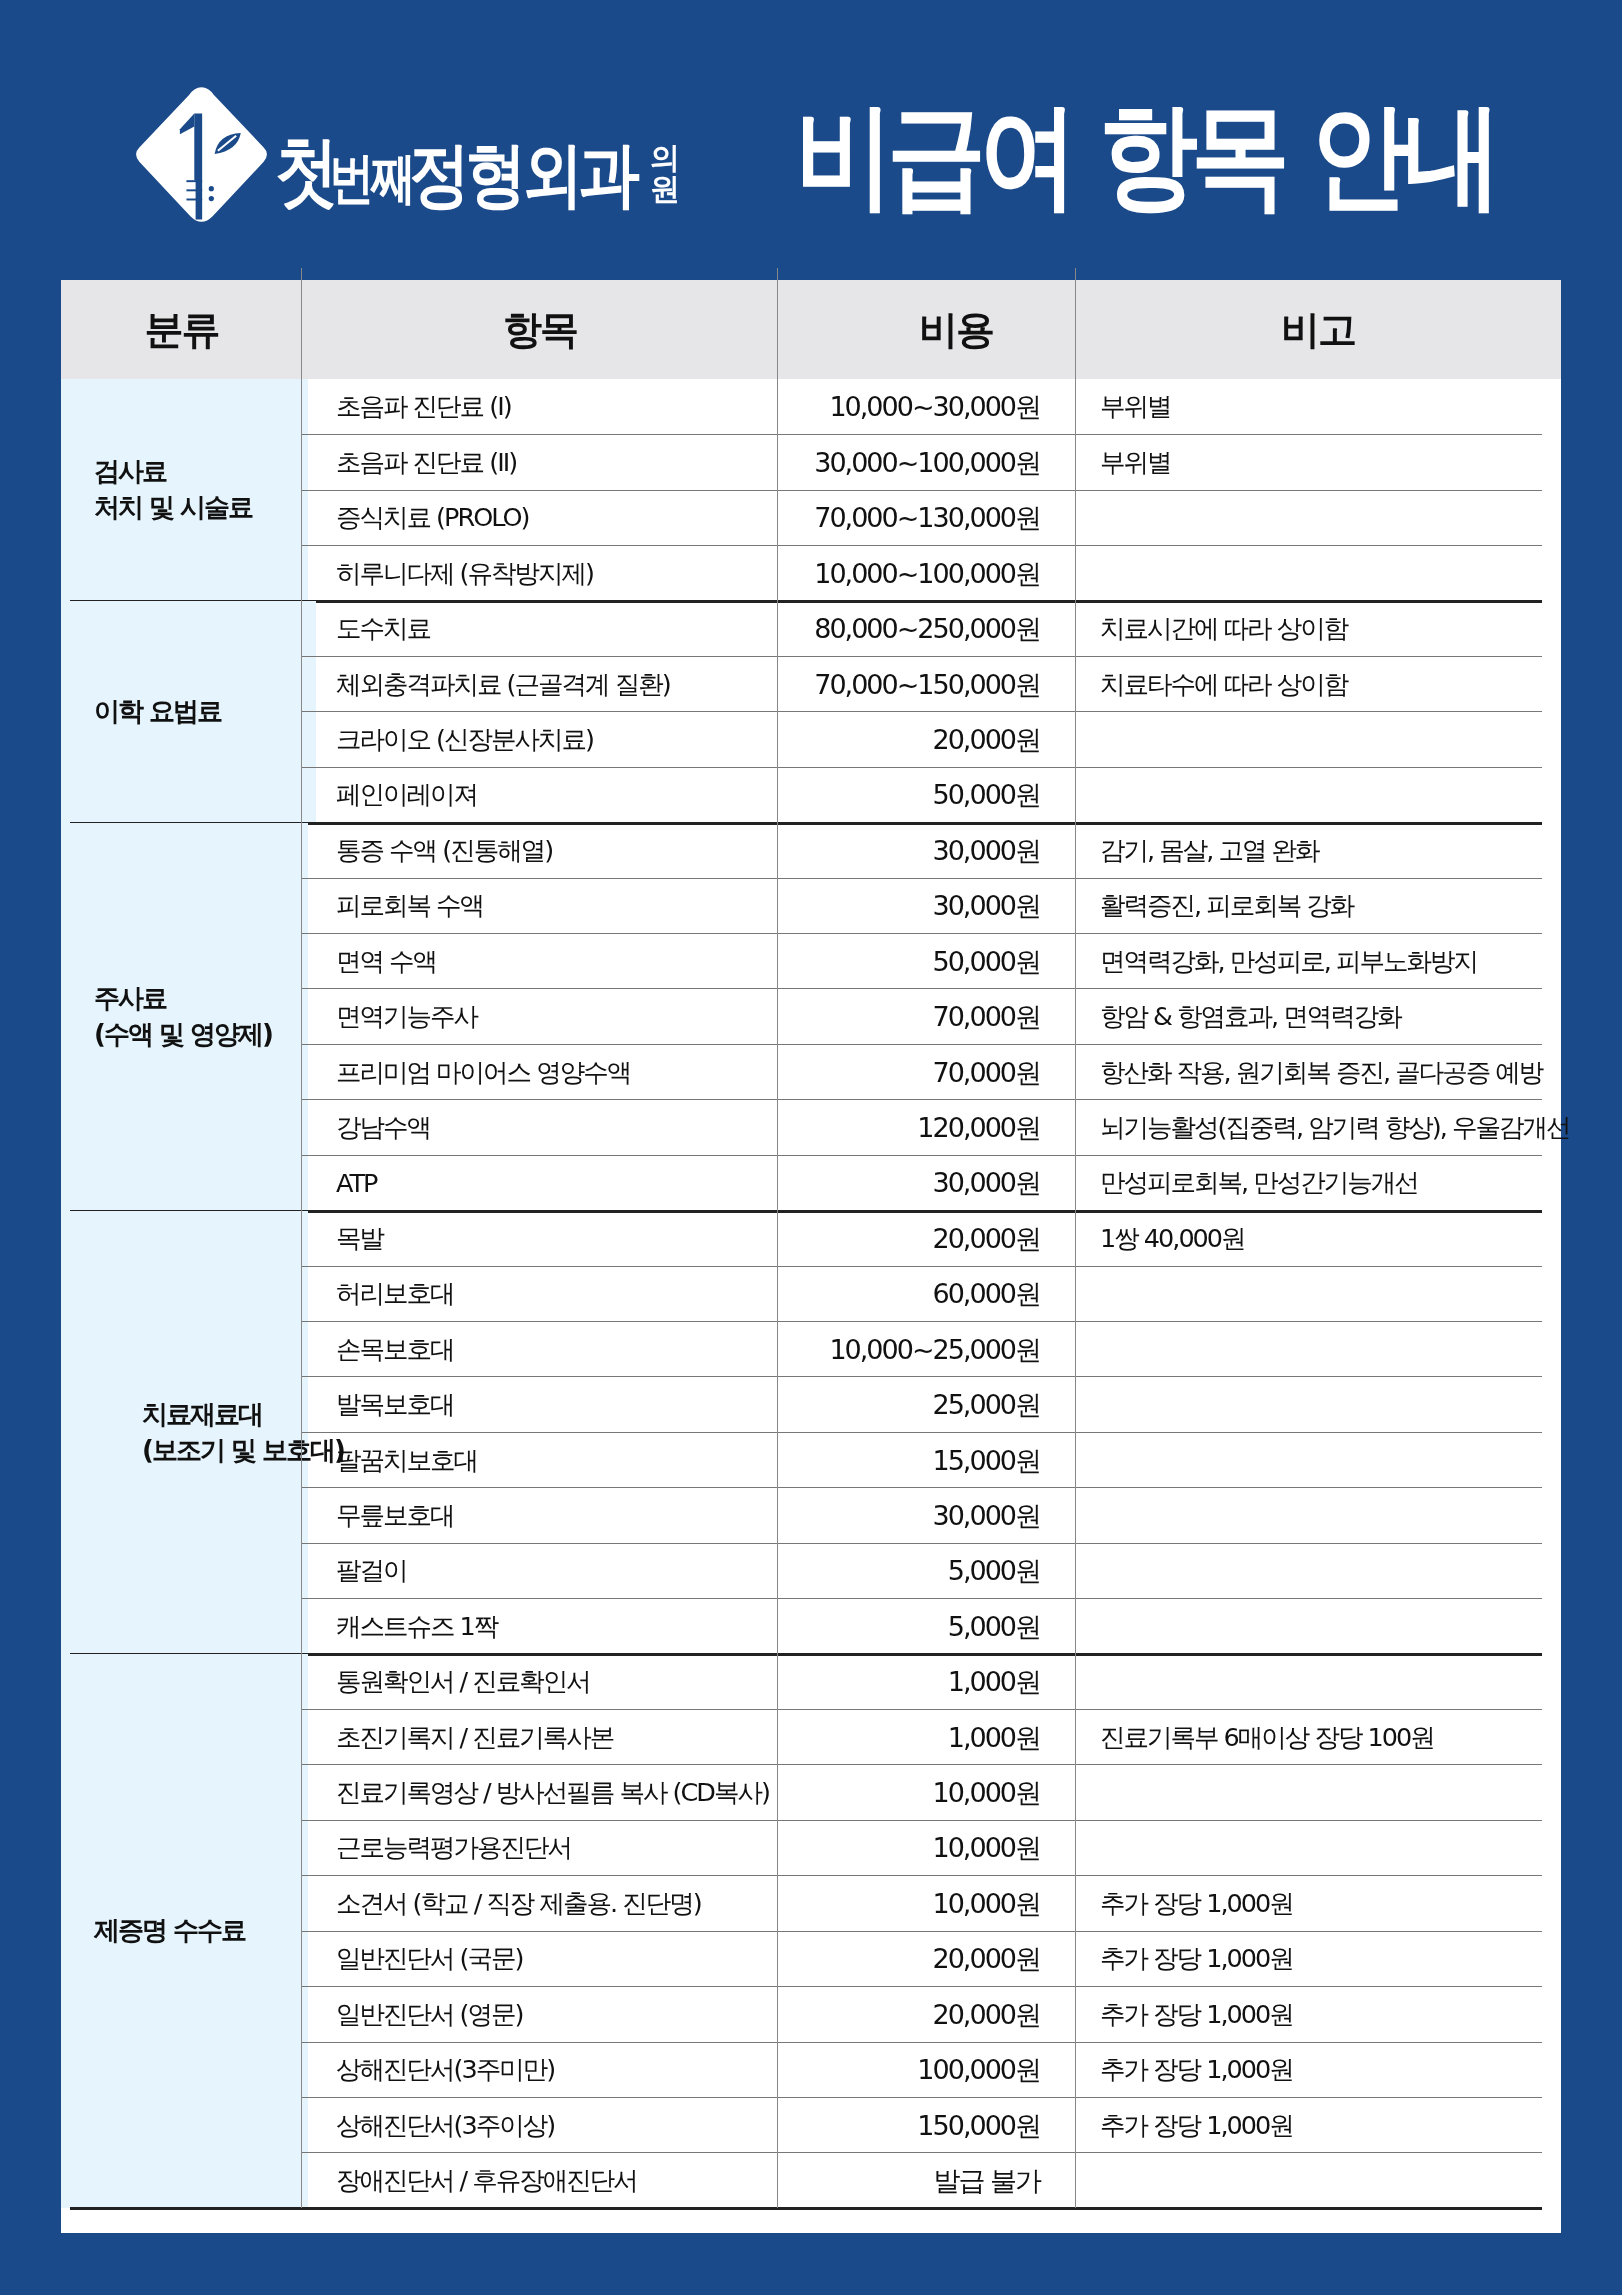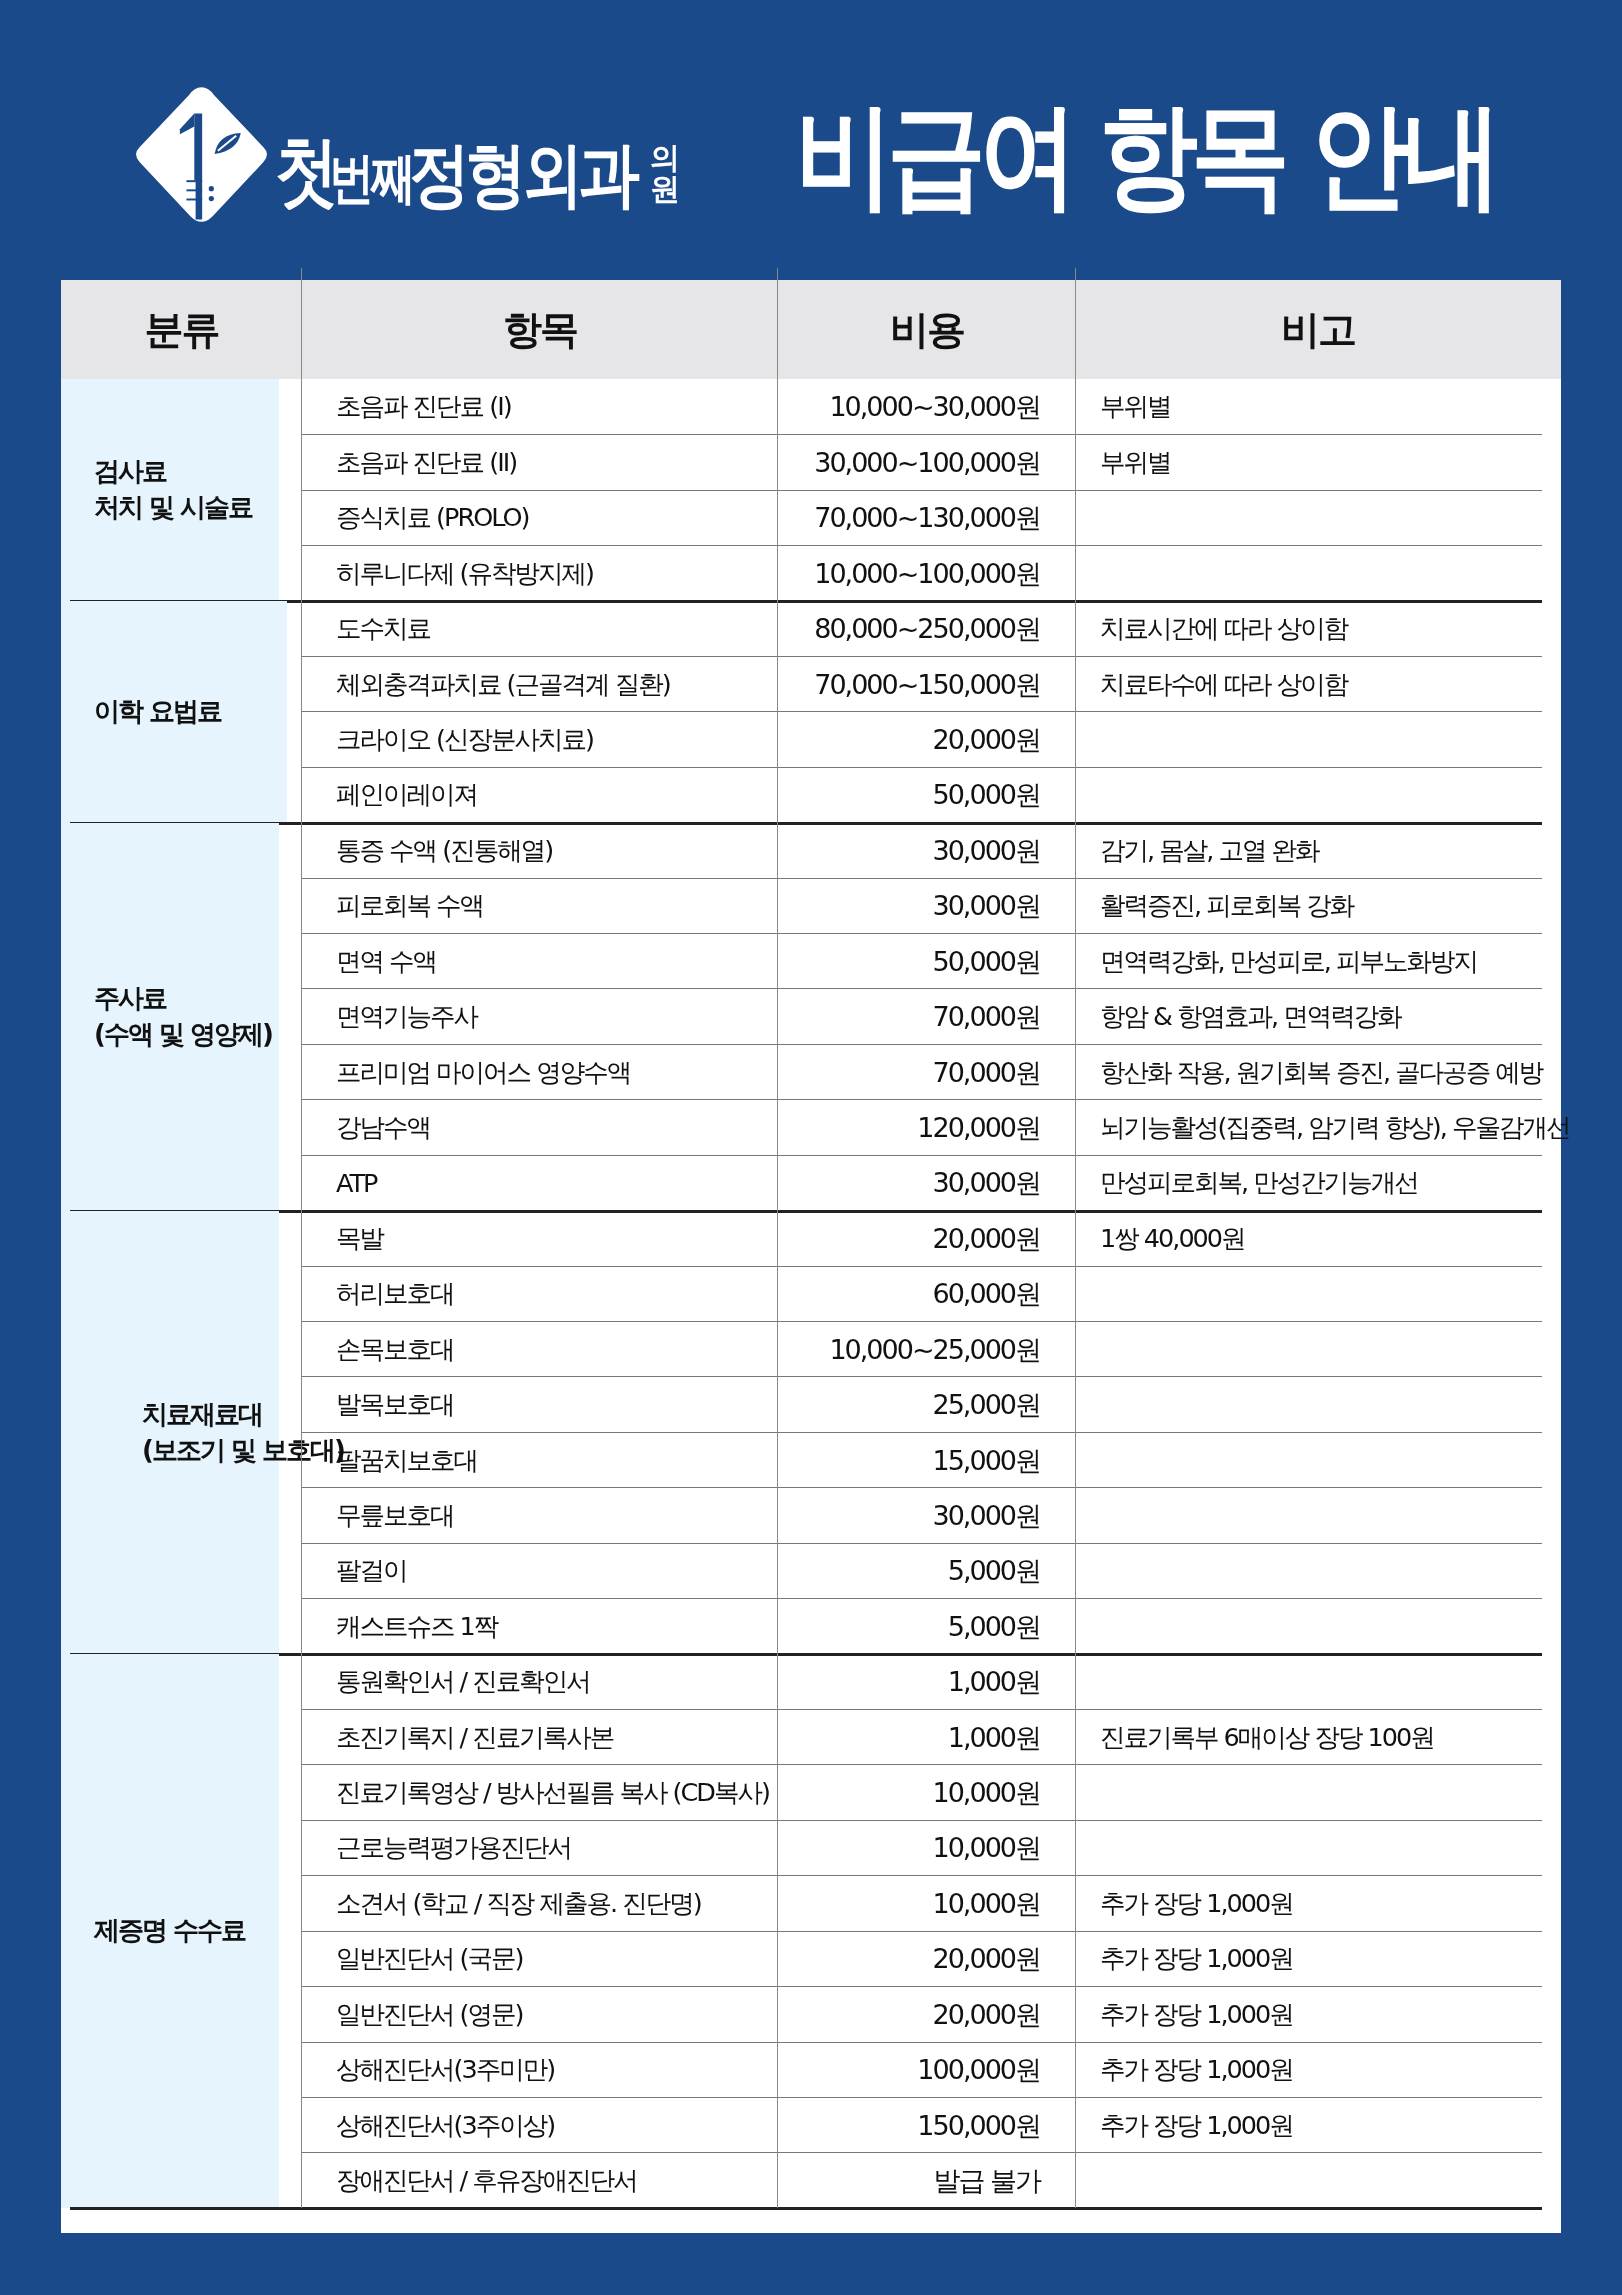--- a/index.html
+++ b/index.html
@@ -13,21 +13,21 @@
   .brand .b1 { font-size:77px; font-weight:bold; letter-spacing:-3.9px; transform:scaleX(0.82); transform-origin:left bottom; display:inline-block; line-height:1; }
   .brand .b2 { font-size:55px; font-weight:bold; letter-spacing:-3.9px; margin-left:-19.6px; transform:scaleX(0.82); transform-origin:left bottom; display:inline-block; line-height:1; margin-bottom:3.9px; }
   .brand .b3 { font-size:71px; font-weight:bold; letter-spacing:-5.2px; margin-left:-22px; transform:scaleX(0.86); transform-origin:left bottom; display:inline-block; line-height:1; }
   .brand .b4 { display:flex; flex-direction:column; font-size:30px; font-weight:bold; line-height:1.05; margin-left:-22px; margin-bottom:5.2px; }
   .page-title { position:absolute; left:795px; top:98px; color:#fff; font-size:115px; font-weight:bold; letter-spacing:-7.9px; line-height:1; white-space:nowrap; transform:scaleX(0.86); transform-origin:left top; }
 
   .panel { position:absolute; left:61px; top:280px; width:1500px; height:1953px; background:#fff; }
   .thead { position:absolute; left:0; top:0; width:1500px; height:99px; background:#e6e6e8; }
   .th { position:absolute; top:0; height:99px; display:flex; align-items:center; justify-content:center; font-size:39px; font-weight:bold; letter-spacing:-2px; }
   .vline { position:absolute; width:1.3px; background:#888; }
-  .cat { position:absolute; left:0; width:218px; background:#e6f5fd; }
+  .cat { position:absolute; left:0; width:247px; background:#e6f5fd; }
   .cat-label { position:absolute; left:33px; font-size:26px; font-weight:bold; letter-spacing:-2px; line-height:1.38; white-space:nowrap; }
   .row { position:absolute; left:241px; width:1260px; }
   .row .item { position:absolute; left:34px; top:0; height:100%; display:flex; align-items:center; font-size:25.5px; letter-spacing:-2px; white-space:nowrap; }
   .row .cost { position:absolute; left:476px; width:262px; top:0; height:100%; display:flex; align-items:center; justify-content:flex-end; font-size:27px; font-weight:normal; letter-spacing:-2px; white-space:nowrap; }
   .row .note { position:absolute; left:798px; top:0; height:100%; display:flex; align-items:center; font-size:25.5px; letter-spacing:-2px; white-space:nowrap; }
   .hline { position:absolute; height:1.3px; background:#777; }
   .gline { position:absolute; height:2.6px; background:#222; }
 </style>
 </head>
 <body>
@@ -54,21 +54,21 @@
       <span>원</span>
     </span>
   </div>
   <div class="page-title">비급여 항목 안내</div>
 </div>
 
 <div class="panel" id="panel">
   <div class="thead">
     <div class="th" style="left:241px;width:476px;">항목</div>
     <div class="th" style="left:0;width:241px;">분류</div>
-    <div class="th" style="left:717px;width:298px;">비용</div>
+    <div class="th" style="left:746px;width:298px;">비용</div>
     <div class="th" style="left:1014px;width:486px;">비고</div>
   </div>
   <div id="tbody">
       <div class="cat" style="top: 99px; height: 222px;">
         <div class="cat-label" style="top: 75px;">
           <div>검사료</div>
           <div>처치 및 시술료</div>
         </div>
       </div>
       <div class="row" style="top: 99px; height: 55px;">

